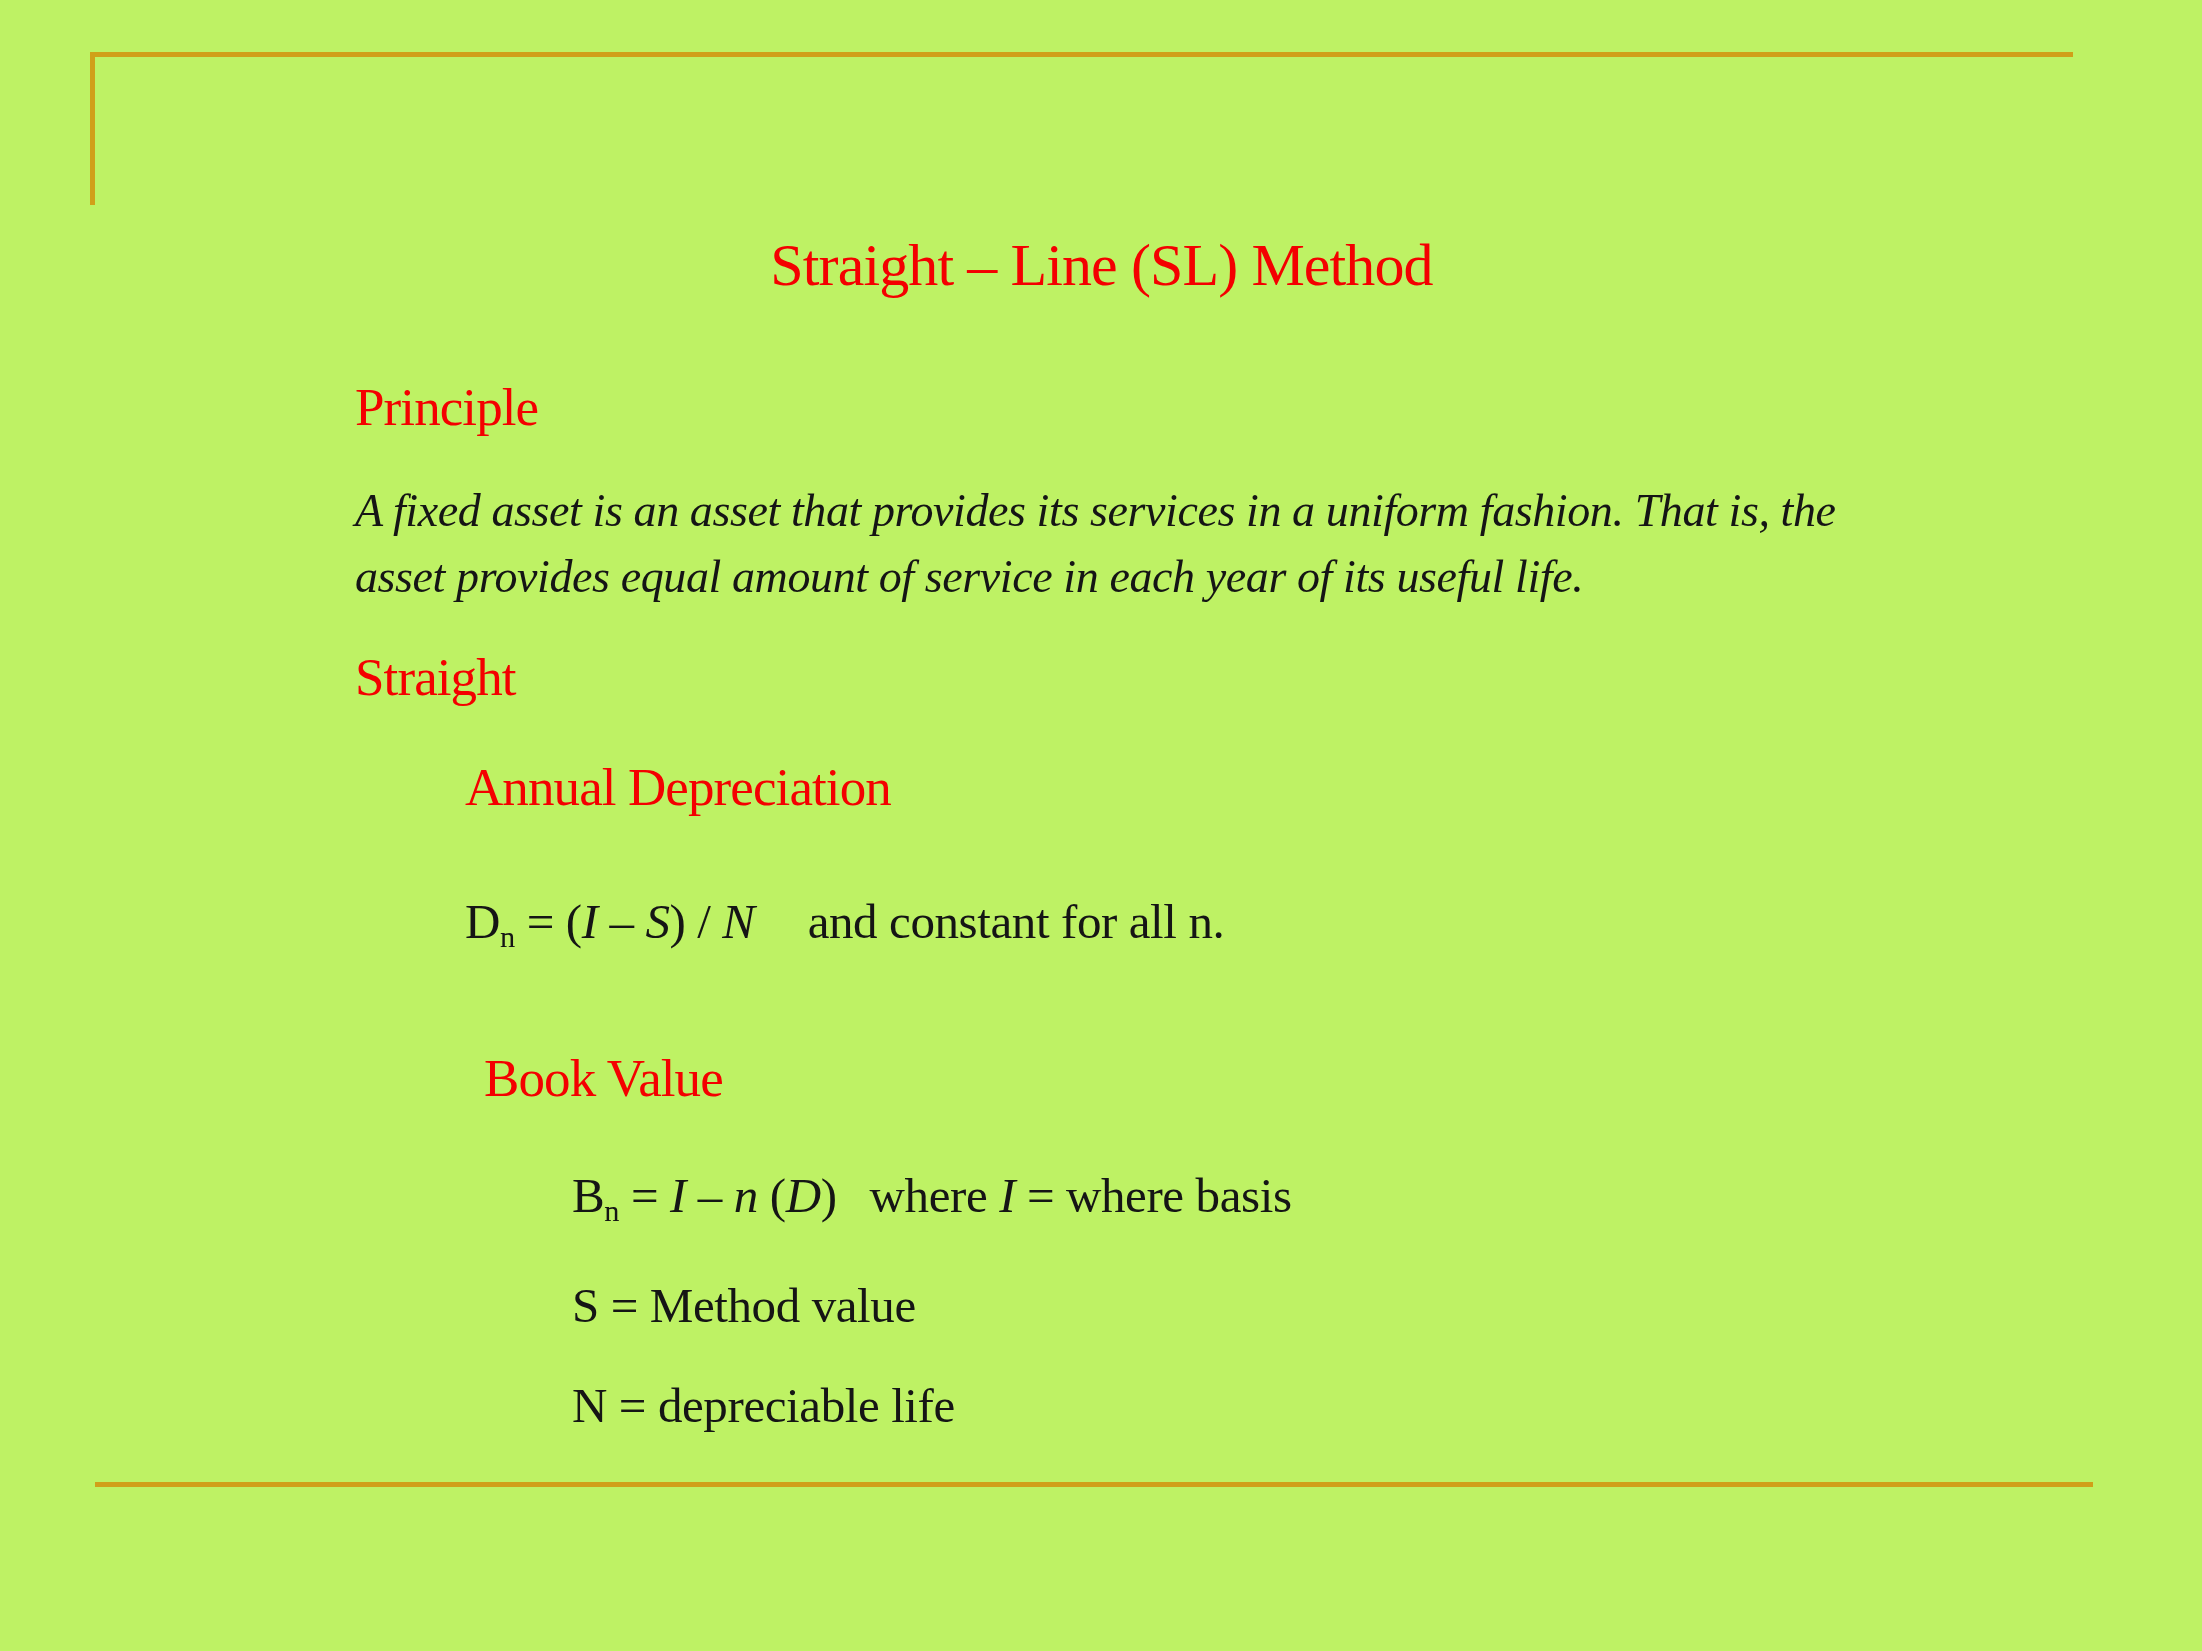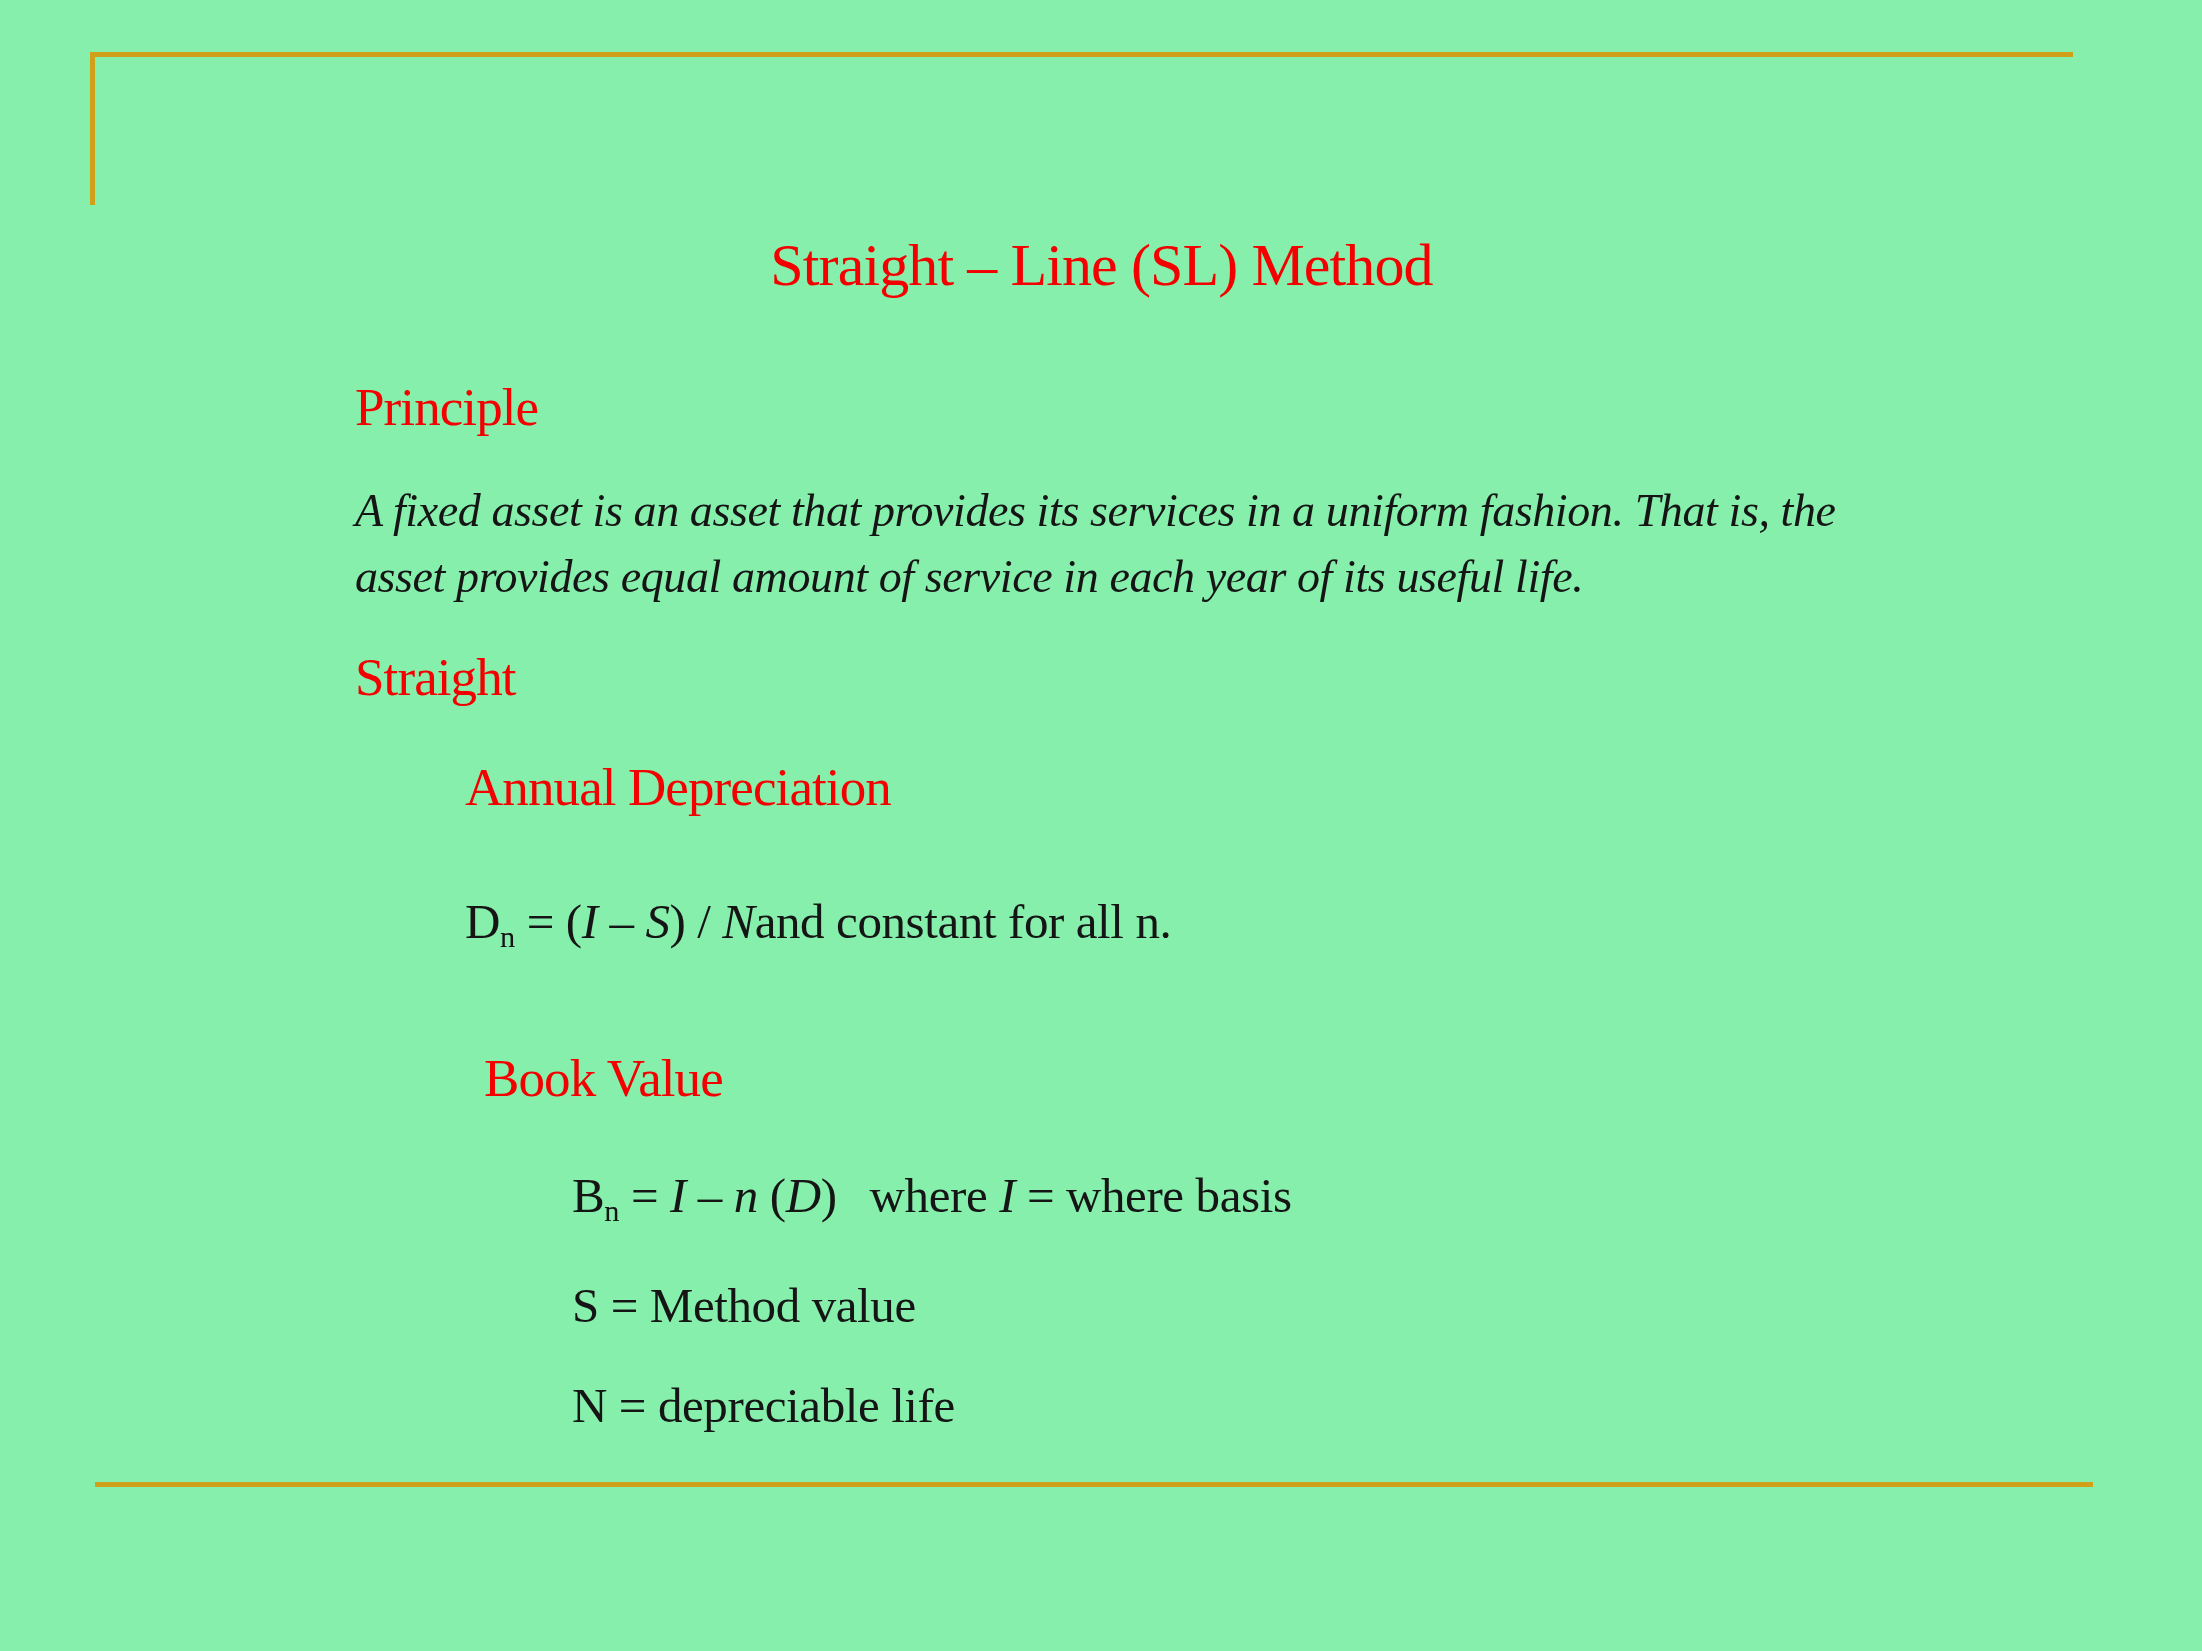--- a/index.html
+++ b/index.html
@@ -12,21 +12,21 @@
   body {
     font-family: "Liberation Serif", "DejaVu Serif", serif;
     width: 2203px;
     height: 1652px;
     position: relative;
     overflow: hidden;
   }
   .slide {
     position: absolute;
     inset: 0;
-    background: #86efac;
+    background: #bef264;
   }
   
   .gold-line { position: absolute; background: var(--accent-gold); }
   .top-rule      { left: 90px;  top: 52px;   width: 1983px; height: 5.2px; }
   .left-rule     { left: 90px;  top: 52px;   width: 5.2px;    height: 153px; }
   .bottom-rule   { left: 95px;  top: 1482px; width: 1998px; height: 5.2px; }
 
   .title {
     position: absolute;
     left: 0; right: 0;
@@ -68,21 +68,21 @@
   .f-annual { left: 465px; top: 893px; }
   .f-book   { left: 572px; top: 1167px; }
   .f-salvage{ left: 572px; top: 1277px; }
   .f-life   { left: 572px; top: 1377px; }
 
   .sub {
     font-size: 0.62em;
     vertical-align: -0.28em;
   }
   .var { font-style: italic; }
-  .note { display: inline-block; white-space: pre; }
+  .note { display: inline-block; margin-left: 53px; white-space: pre; }
   .where-gap { display: inline-block; margin-left: 33px; white-space: pre; }
 </style>
 </head>
 <body>
 
 <div class="slide">
 
   <div class="gold-line top-rule"></div>
   <div class="gold-line left-rule"></div>
   <div class="gold-line bottom-rule"></div>

